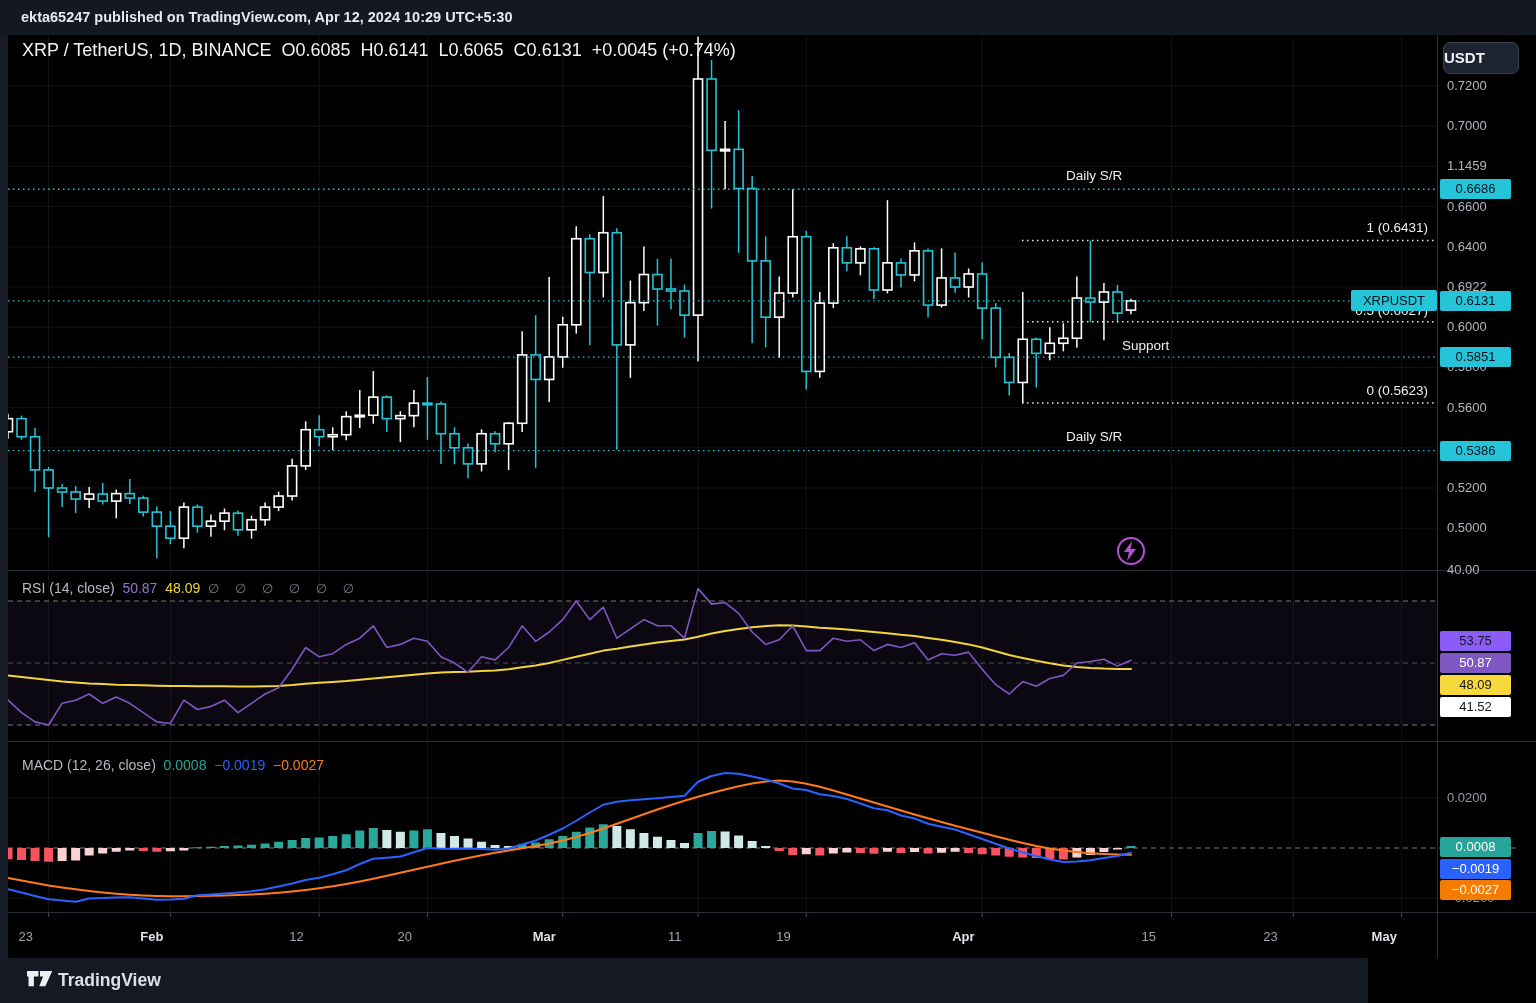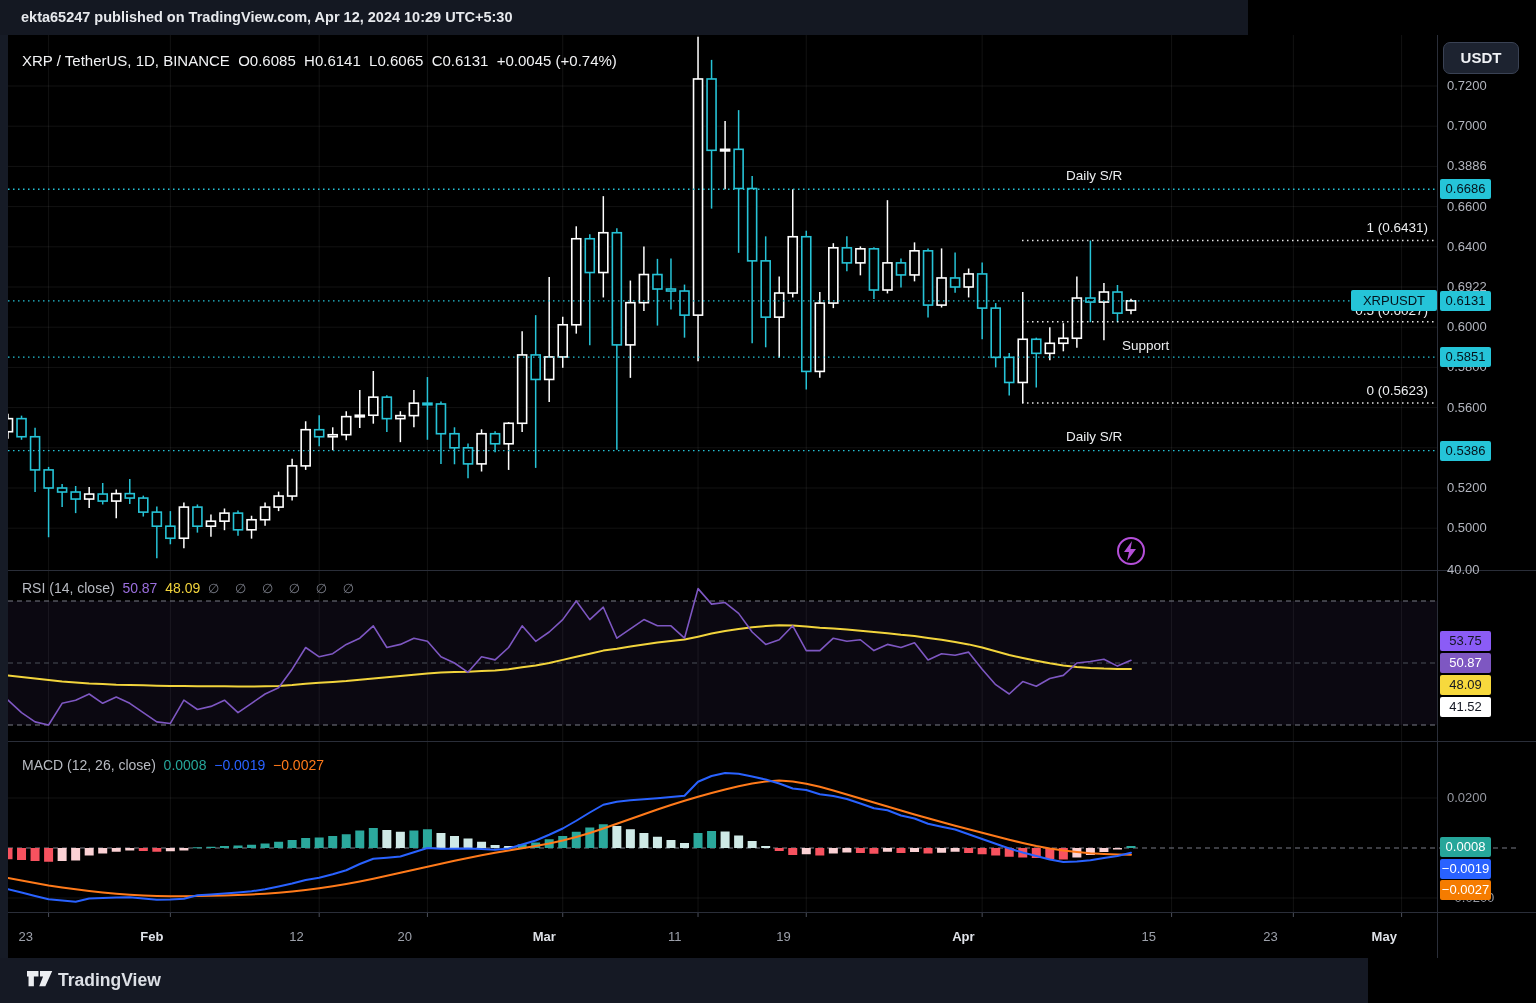--- a/index.html
+++ b/index.html
@@ -1,27 +1,27 @@
 <!DOCTYPE html>
 <html><head>
 <meta charset="utf-8">
 <style>
   html,body{margin:0;padding:0;background:#000;}
   .page{position:relative;width:1536px;height:1003px;background:#000;overflow:hidden;
         font-family:"Liberation Sans",sans-serif;-webkit-font-smoothing:antialiased;}
-  .topbar{position:absolute;left:0;top:0;width:1248px;height:35px;background:#141822;z-index:6;}
+  .topbar{position:absolute;left:0;top:0;width:1536px;height:35px;background:#141822;z-index:6;}
   .topbar span{position:absolute;left:21px;top:0;line-height:35px;color:#e6e8ec;font-size:14.5px;font-weight:700;}
-  .legend{position:absolute;left:22px;top:52px;z-index:5;font-size:15px;color:#f2f3f5;white-space:pre;}
+  .legend{position:absolute;left:22px;top:40px;z-index:5;font-size:18px;color:#f2f3f5;white-space:pre;}
   .legend .sym{font-weight:400;color:#f2f3f5;}
   .legend .vals{color:#f2f3f5;}
   .usdt-btn{position:absolute;left:1443px;top:42px;width:74px;height:30px;background:#1d2330;border:1px solid #3a4254;
-        border-radius:7px;color:#f0f2f5;font-size:15px;font-weight:700;text-align:center;line-height:29px;z-index:6;}
+        border-radius:7px;color:#f0f2f5;font-size:15px;font-weight:700;text-align:left;line-height:29px;z-index:6;}
   .axis-label{position:absolute;left:1447px;height:18px;line-height:18px;color:#b2b5be;font-size:13px;z-index:1;}
   .axis-label.dim{color:#9598a1;}
-  .tag-label{position:absolute;left:1440px;width:51px;height:20px;line-height:20px;text-align:center;border-radius:2px;
+  .tag-label{position:absolute;left:1440px;width:71px;height:20px;line-height:20px;text-align:center;border-radius:2px;
         font-size:13px;z-index:3;}
   .tag-cyan{background:#25c4d8;color:#04131c;}
   .symtag{position:absolute;width:86px;height:21px;line-height:21px;text-align:center;border-radius:2px;
         background:#25c4d8;color:#04131c;font-size:13px;z-index:4;}
   .anno{position:absolute;color:#eceef0;font-size:13.5px;z-index:2;}
   .anno.right{width:150px;text-align:right;}
   .pane-header{position:absolute;left:22px;z-index:5;font-size:14px;color:#b8bbc2;white-space:pre;}
   .pane-header .v-purple{color:#9b6fde;}
   .pane-header .v-yellow{color:#f2d43c;}
   .pane-header .v-teal{color:#26a69a;}
@@ -380,21 +380,21 @@
 
   <div class="usdt-btn">USDT</div>
 
   <div class="pane-header" style="top:580px;"><span>RSI (14, close)  </span><span class="v-purple">50.87  </span><span class="v-yellow">48.09</span>  <span class="empties">∅ ∅ ∅ ∅ ∅ ∅</span></div>
 
   <div class="pane-header" style="top:757px;"><span>MACD (12, 26, close)  </span><span class="v-teal">0.0008  </span><span class="v-blue">−0.0019  </span><span class="v-orange">−0.0027</span></div>
 
   <div id="price-axis">
       <div class="axis-label" style="top:77px;">0.7200</div>
       <div class="axis-label" style="top:117.20000000000005px;">0.7000</div>
-      <div class="axis-label" style="top:157.39999999999986px;">0.3886</div>
+      <div class="axis-label" style="top:157.39999999999986px;">1.1459</div>
       <div class="axis-label" style="top:197.59999999999988px;">0.6600</div>
       <div class="axis-label" style="top:237.79999999999993px;">0.6400</div>
       <div class="axis-label" style="top:277.99999999999994px;">0.6922</div>
       <div class="axis-label" style="top:318.2px;">0.6000</div>
       <div class="axis-label" style="top:358.40000000000003px;">0.5800</div>
       <div class="axis-label" style="top:398.59999999999985px;">0.5600</div>
       <div class="axis-label" style="top:478.9999999999999px;">0.5200</div>
       <div class="axis-label" style="top:519.1999999999999px;">0.5000</div>
       <div class="axis-label" style="top:561px;">40.00</div>
       <div class="axis-label dim" style="top:789px;">0.0200</div>

